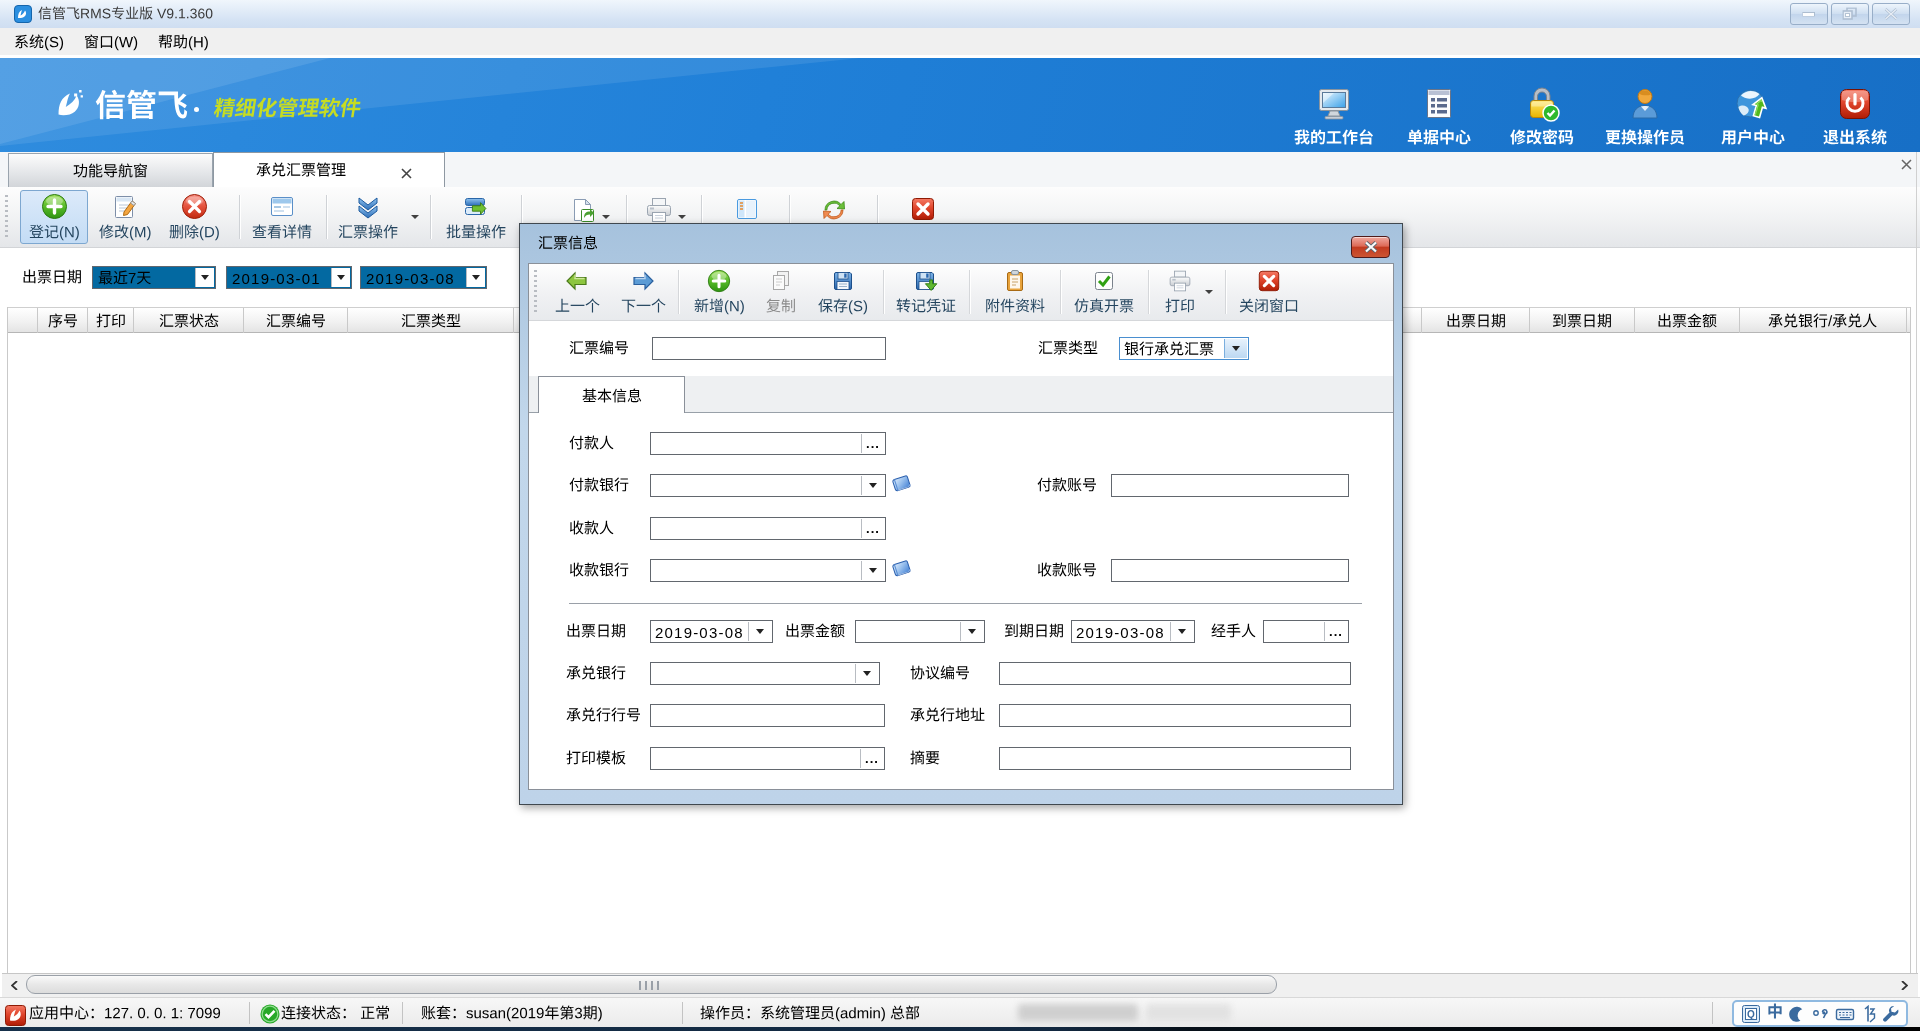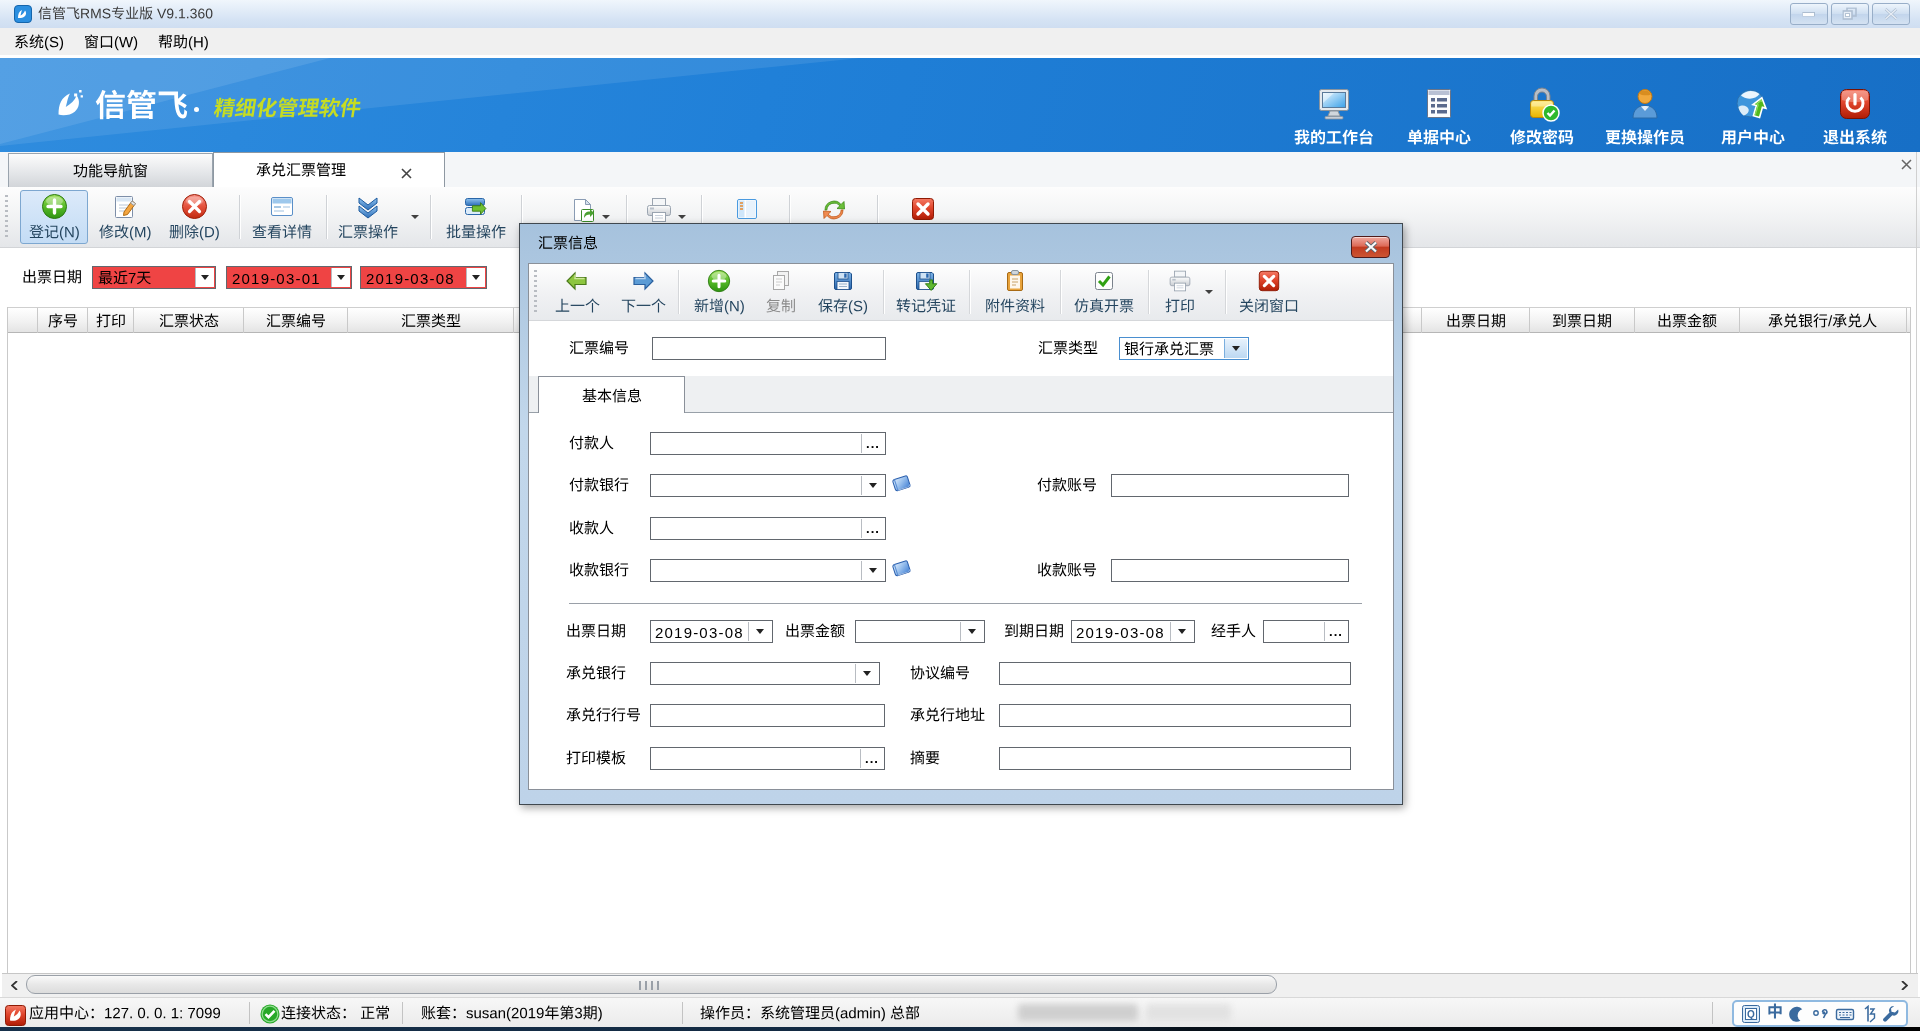--- a/index.html
+++ b/index.html
@@ -35,21 +35,21 @@
 #toolbar{position:absolute;left:0;top:187px;width:1920px;height:61px;background:linear-gradient(#fdfdfd,#f3f4f5 45%,#e4e6e9);border-bottom:1px solid #d2d4d7}
 .grip{position:absolute;left:5px;top:8px;width:3px;height:44px;background:repeating-linear-gradient(#b8bcc2 0 2px,transparent 2px 5px)}
 .tbtn{position:absolute;top:3px;height:54px;display:flex;flex-direction:column;align-items:center;justify-content:center}
 .tbtn .ic{height:30px;display:flex;align-items:center;justify-content:center}
 .tbtn .tx{margin-top:2px;white-space:nowrap}
 .tbtn.act{background:linear-gradient(#dceafa,#c3dcf5);border:1px solid #7da7d0;border-radius:3px}
 .tsep{position:absolute;top:8px;width:1px;height:44px;background:#cfd2d6;box-shadow:1px 0 0 #fff}
 .darr{display:inline-block;width:0;height:0;border-left:4px solid transparent;border-right:4px solid transparent;border-top:4px solid #404040}
 
 #filter{position:absolute;left:0;top:248px;width:1920px;height:59px;background:#fff}
-.combo{position:absolute;height:23px;background:#ef4444;border:1px solid #62676e}
+.combo{position:absolute;height:23px;background:#0369a1;border:1px solid #62676e}
 .combo .val{position:absolute;left:5px;top:3px;white-space:nowrap}
 .dt{font-size:15px;letter-spacing:1.2px;color:#000}
 .combo .btn{position:absolute;right:1px;top:1px;bottom:1px;width:19px;background:#fff;border-left:1px solid #b8bcc2;display:flex;align-items:center;justify-content:center}
 .combo .btn i{width:0;height:0;border-left:4px solid transparent;border-right:4px solid transparent;border-top:5px solid #222}
 
 #theader{position:absolute;left:8px;top:307px;width:1902px;height:26px;background:linear-gradient(#ffffff,#f2f2f2 55%,#e4e4e4);border-top:1px solid #cfcfcf;border-bottom:1px solid #b6b6b6}
 .hc{position:absolute;top:0;height:25px;border-right:1px solid #c9c9c9;display:flex;align-items:center;justify-content:center}
 #tbody{position:absolute;left:8px;top:333px;width:1902px;height:640px;background:#fff}
 #tleftline{position:absolute;left:7px;top:307px;width:1px;height:666px;background:#c9c9c9}
 #trightline{position:absolute;left:1910px;top:307px;width:1px;height:666px;background:#c9c9c9}

